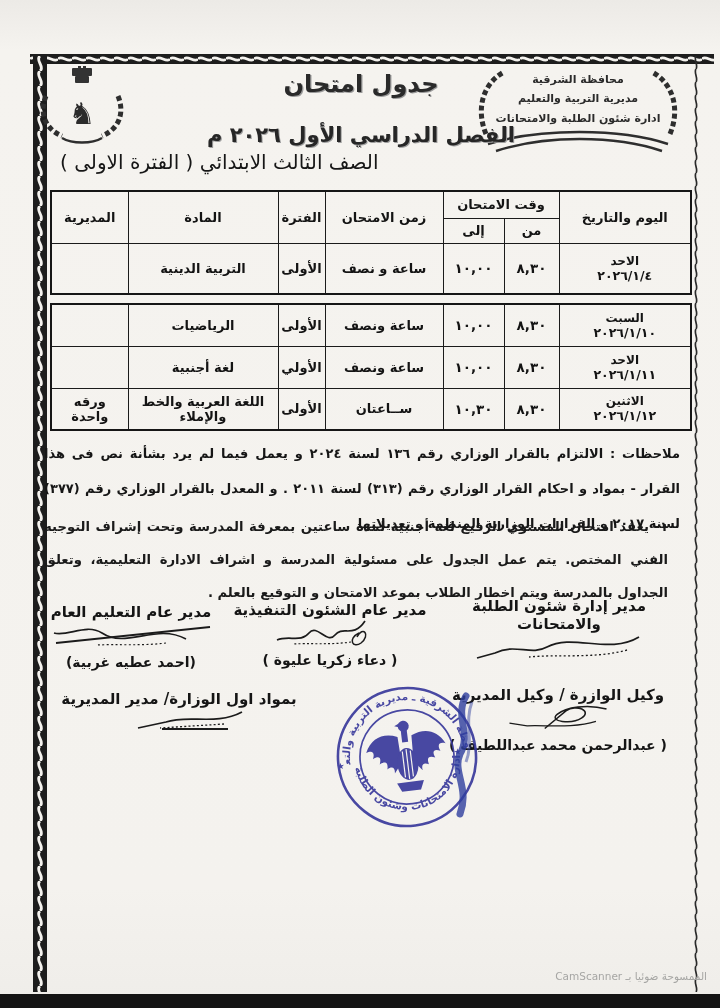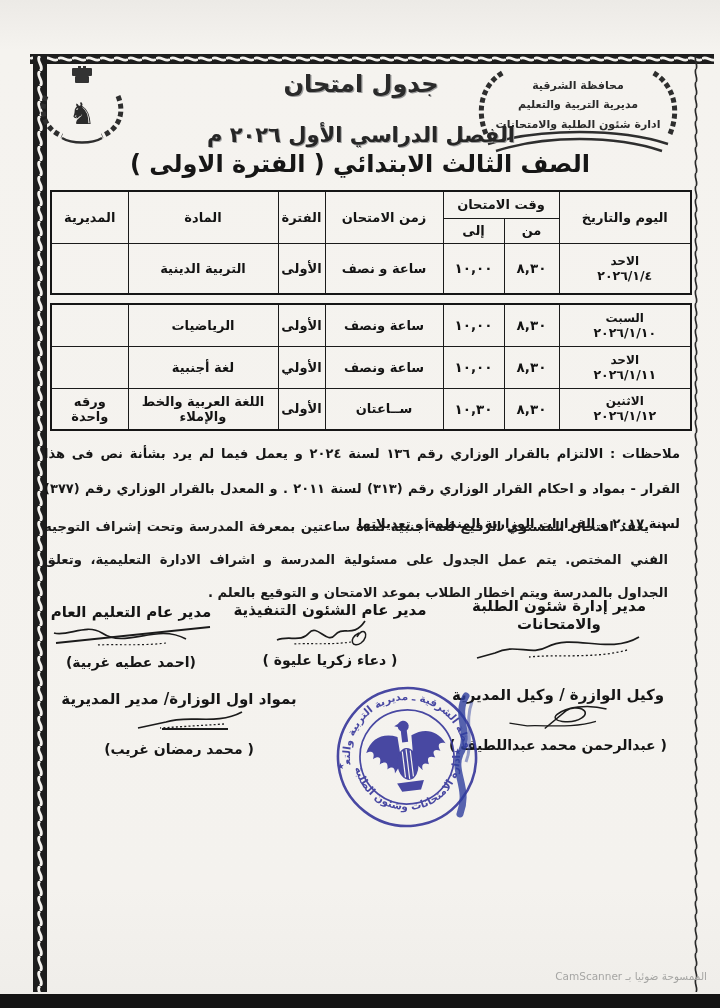--- a/index.html
+++ b/index.html
@@ -11,27 +11,27 @@
 
   
   .b-top   { position:absolute; left:30px; right:6px; top:54px; height:10px; }
   .b-left  { position:absolute; left:33px; top:56px; width:14px; bottom:16px; }
   .b-right { position:absolute; right:21px; top:56px; width:6px; bottom:16px; }
   .b-top svg,.b-left svg,.b-right svg { display:block; width:100%; height:100%; }
 
   
   .org { position:absolute; top:64px; right:34px; width:216px; height:96px; text-align:center; }
   .org .branches { position:absolute; inset:0; }
-  .org .org-lines { position:relative; padding-top:12px; font-weight:bold; font-size:11px; line-height:1.75; color:#2b2b2b; }
+  .org .org-lines { position:relative; padding-top:6px; font-weight:bold; font-size:11px; line-height:1.75; color:#2b2b2b; }
   .emblem { position:absolute; top:66px; left:26px; width:112px; height:86px; }
   .title-block { position:absolute; top:70px; left:196px; width:330px; text-align:center; }
   .title-1 { font-size:24px; font-weight:bold; color:#2a2a2a; text-shadow:1.2px 1.2px 0 #9a9a9a; letter-spacing:1px; }
   .title-2 { margin-top:25px; font-size:21px; font-weight:bold; color:#262626; text-shadow:1px 1px 0 #9f9f9f; }
-  .subtitle { position:absolute; top:150px; left:60px; right:60px; text-align:center;
-              font-size:24px; font-weight:bold; color:#161616; }
+  .subtitle { position:absolute; top:150px; left:60px; right:60px; text-align:left;
+              font-size:20px; font-weight:normal; color:#161616; }
 
   
   .tbl-wrap1 { position:absolute; top:190px; left:52px; width:640px; }
   .tbl-wrap2 { position:absolute; top:303px; left:52px; width:640px; }
   table { width:100%; border-collapse:collapse; direction:rtl; table-layout:fixed; }
   td,th { border:1.6px solid #1b1b1b; font-size:13px; font-weight:bold; text-align:center;
           vertical-align:middle; padding:1px 2px; color:#141414; }
   table { border:2.4px solid #161616; }
   .h1 { height:27px; } .h2 { height:25px; }
   .tbl-wrap1 .data-row td { height:51px; }
@@ -268,21 +268,20 @@
     </svg>
     <div class="sig-name">( عبدالرحمن محمد عبداللطيف )</div>
   </div>
   <div class="sig sig5">
     <div class="sig-title">بمواد اول الوزارة/ مدير المديرية</div>
     <svg class="sig-squiggle" width="150" height="30" viewBox="0 0 150 30">
       <path d="M138,6 C112,20 84,8 62,16 L34,22" fill="none" stroke="#1b1b1b" stroke-width="1.7"></path>
       <path d="M120,18 L56,22" fill="none" stroke="#1b1b1b" stroke-width="1.3" stroke-dasharray="2 2.2"></path>
       <path d="M124,23 H58" fill="none" stroke="#1b1b1b" stroke-width="1.8"></path>
     </svg>
-    <div class="sig-name">( محمد رمضان غريب)</div>
   </div>
 
   <div class="stamp">
     <svg viewBox="0 0 146 146">
       <g stroke="#3a3a9c" fill="none">
         <circle cx="73" cy="73" r="69" stroke-width="2.6"></circle>
         <circle cx="73" cy="73" r="47" stroke-width="1.7"></circle>
       </g>
       <defs>
         <path id="arcTop" d="M 16,73 A 57,57 0 1 1 130,73"></path>

